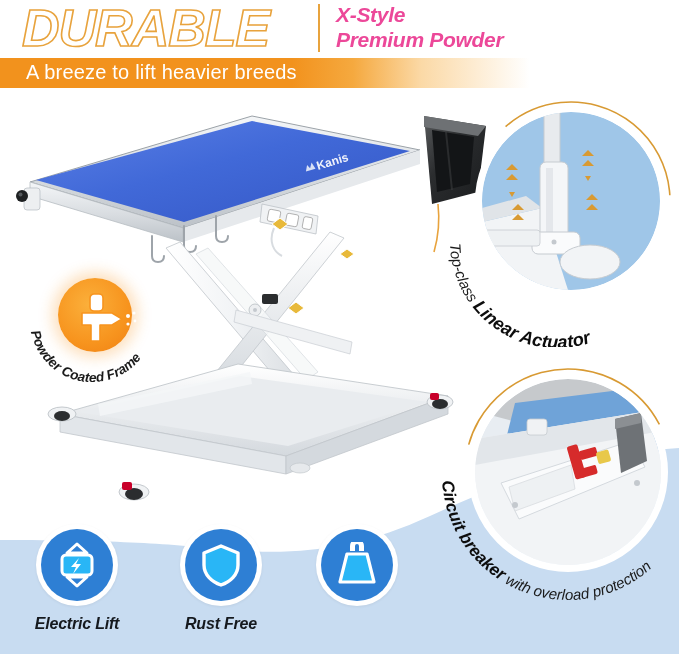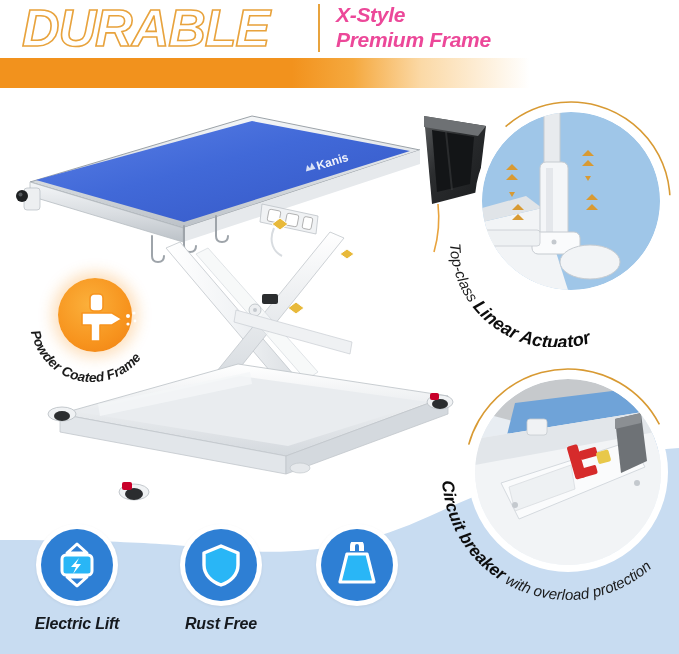--- a/index.html
+++ b/index.html
@@ -29,21 +29,20 @@
     line-height:25px;letter-spacing:-0.3px;
   }
   .banner{
     position:absolute;left:0;top:58px;width:679px;height:30px;
     background:linear-gradient(to right,#F2921D 0%,#F2921D 43%,#F5A93F 52%,#FBD9A6 62%,#FFFFFF 78%,#FFFFFF 100%);
   }
   .banner span{
     position:absolute;left:26px;top:3px;
     font-size:20px;font-weight:normal;color:#ffffff;
     letter-spacing:0.2px;
-    margin-top:41px;
   }
 
   
   .bg-lower{
     position:absolute;left:0;top:360px;width:679px;height:294px;
     background:#ffffff;
   }
   .bg-blue-band{
     position:absolute;left:0;bottom:0;width:679px;height:210px;
     background:#C8DCF1;
@@ -111,21 +110,21 @@
 </head>
 <body>
 
 <div id="stage">
 
   <div class="header">
     <div class="durable">DURABLE</div>
     <div class="hdr-divider"></div>
     <div class="hdr-sub">
       <div>X-Style</div>
-      <div>Premium Frame</div>
+      <div>Premium Powder</div>
     </div>
     <div class="banner">
       <span>A breeze to lift heavier breeds</span>
     </div>
   </div>
 
   <div class="bg-lower">
     <div class="bg-blue-right"></div>
     <div class="bg-blue-band"></div>
   </div>

